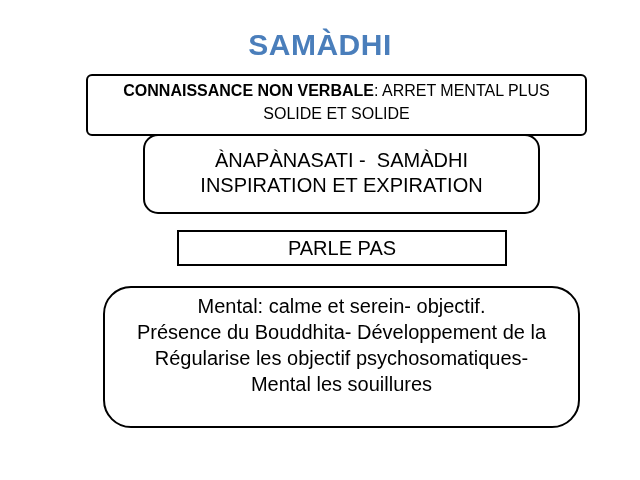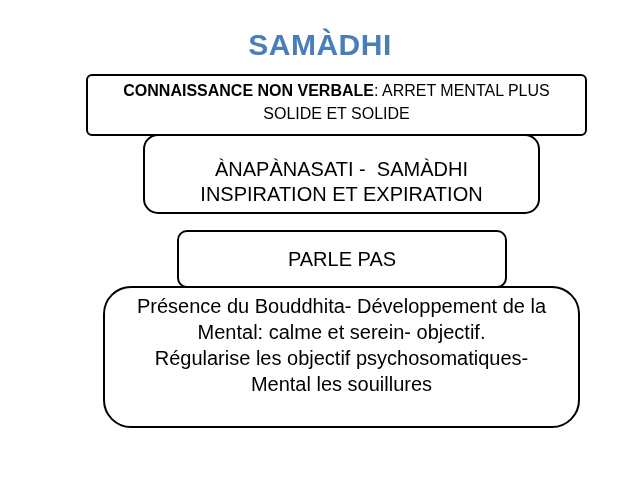--- a/index.html
+++ b/index.html
@@ -43,25 +43,25 @@
     font-size: 16px;
     line-height: 23px;
     padding-top: 3px;
   }
   .box1 .b { font-weight: bold; }
   .box2 {
     left: 143px; top: 134px; width: 397px; height: 80px;
     border-radius: 15px;
     font-size: 20px;
     line-height: 25px;
-    padding-top: 21px;
+    padding-top: 12px;
   }
   .box3 {
-    left: 177px; top: 230px; width: 330px; height: 58px;
-    border-radius: 10px;
+    left: 177px; top: 230px; width: 330px; height: 36px;
+    border-radius: 0;
     font-size: 20px;
     display: flex;
     align-items: center;
     justify-content: center;
   }
   .box4 {
     left: 103px; top: 286px; width: 477px; height: 142px;
     border-radius: 28px;
     font-size: 20px;
     line-height: 26px;
@@ -83,19 +83,19 @@
   <div class="box box2">
     <div class="line">ÀNAPÀNASATI -  SAMÀDHI</div>
     <div class="line">INSPIRATION ET EXPIRATION</div>
   </div>
 
   <div class="box box3">
     <div class="line">PARLE PAS</div>
   </div>
 
   <div class="box box4">
+    <div class="line">Mental: calme et serein- objectif.</div>
     <div class="line">Présence du Bouddhita- Développement de la</div>
-    <div class="line">Mental: calme et serein- objectif.</div>
     <div class="line">Régularise les objectif psychosomatiques-</div>
     <div class="line">Mental les souillures</div>
   </div>
 
 </div>
 
 </body></html>

